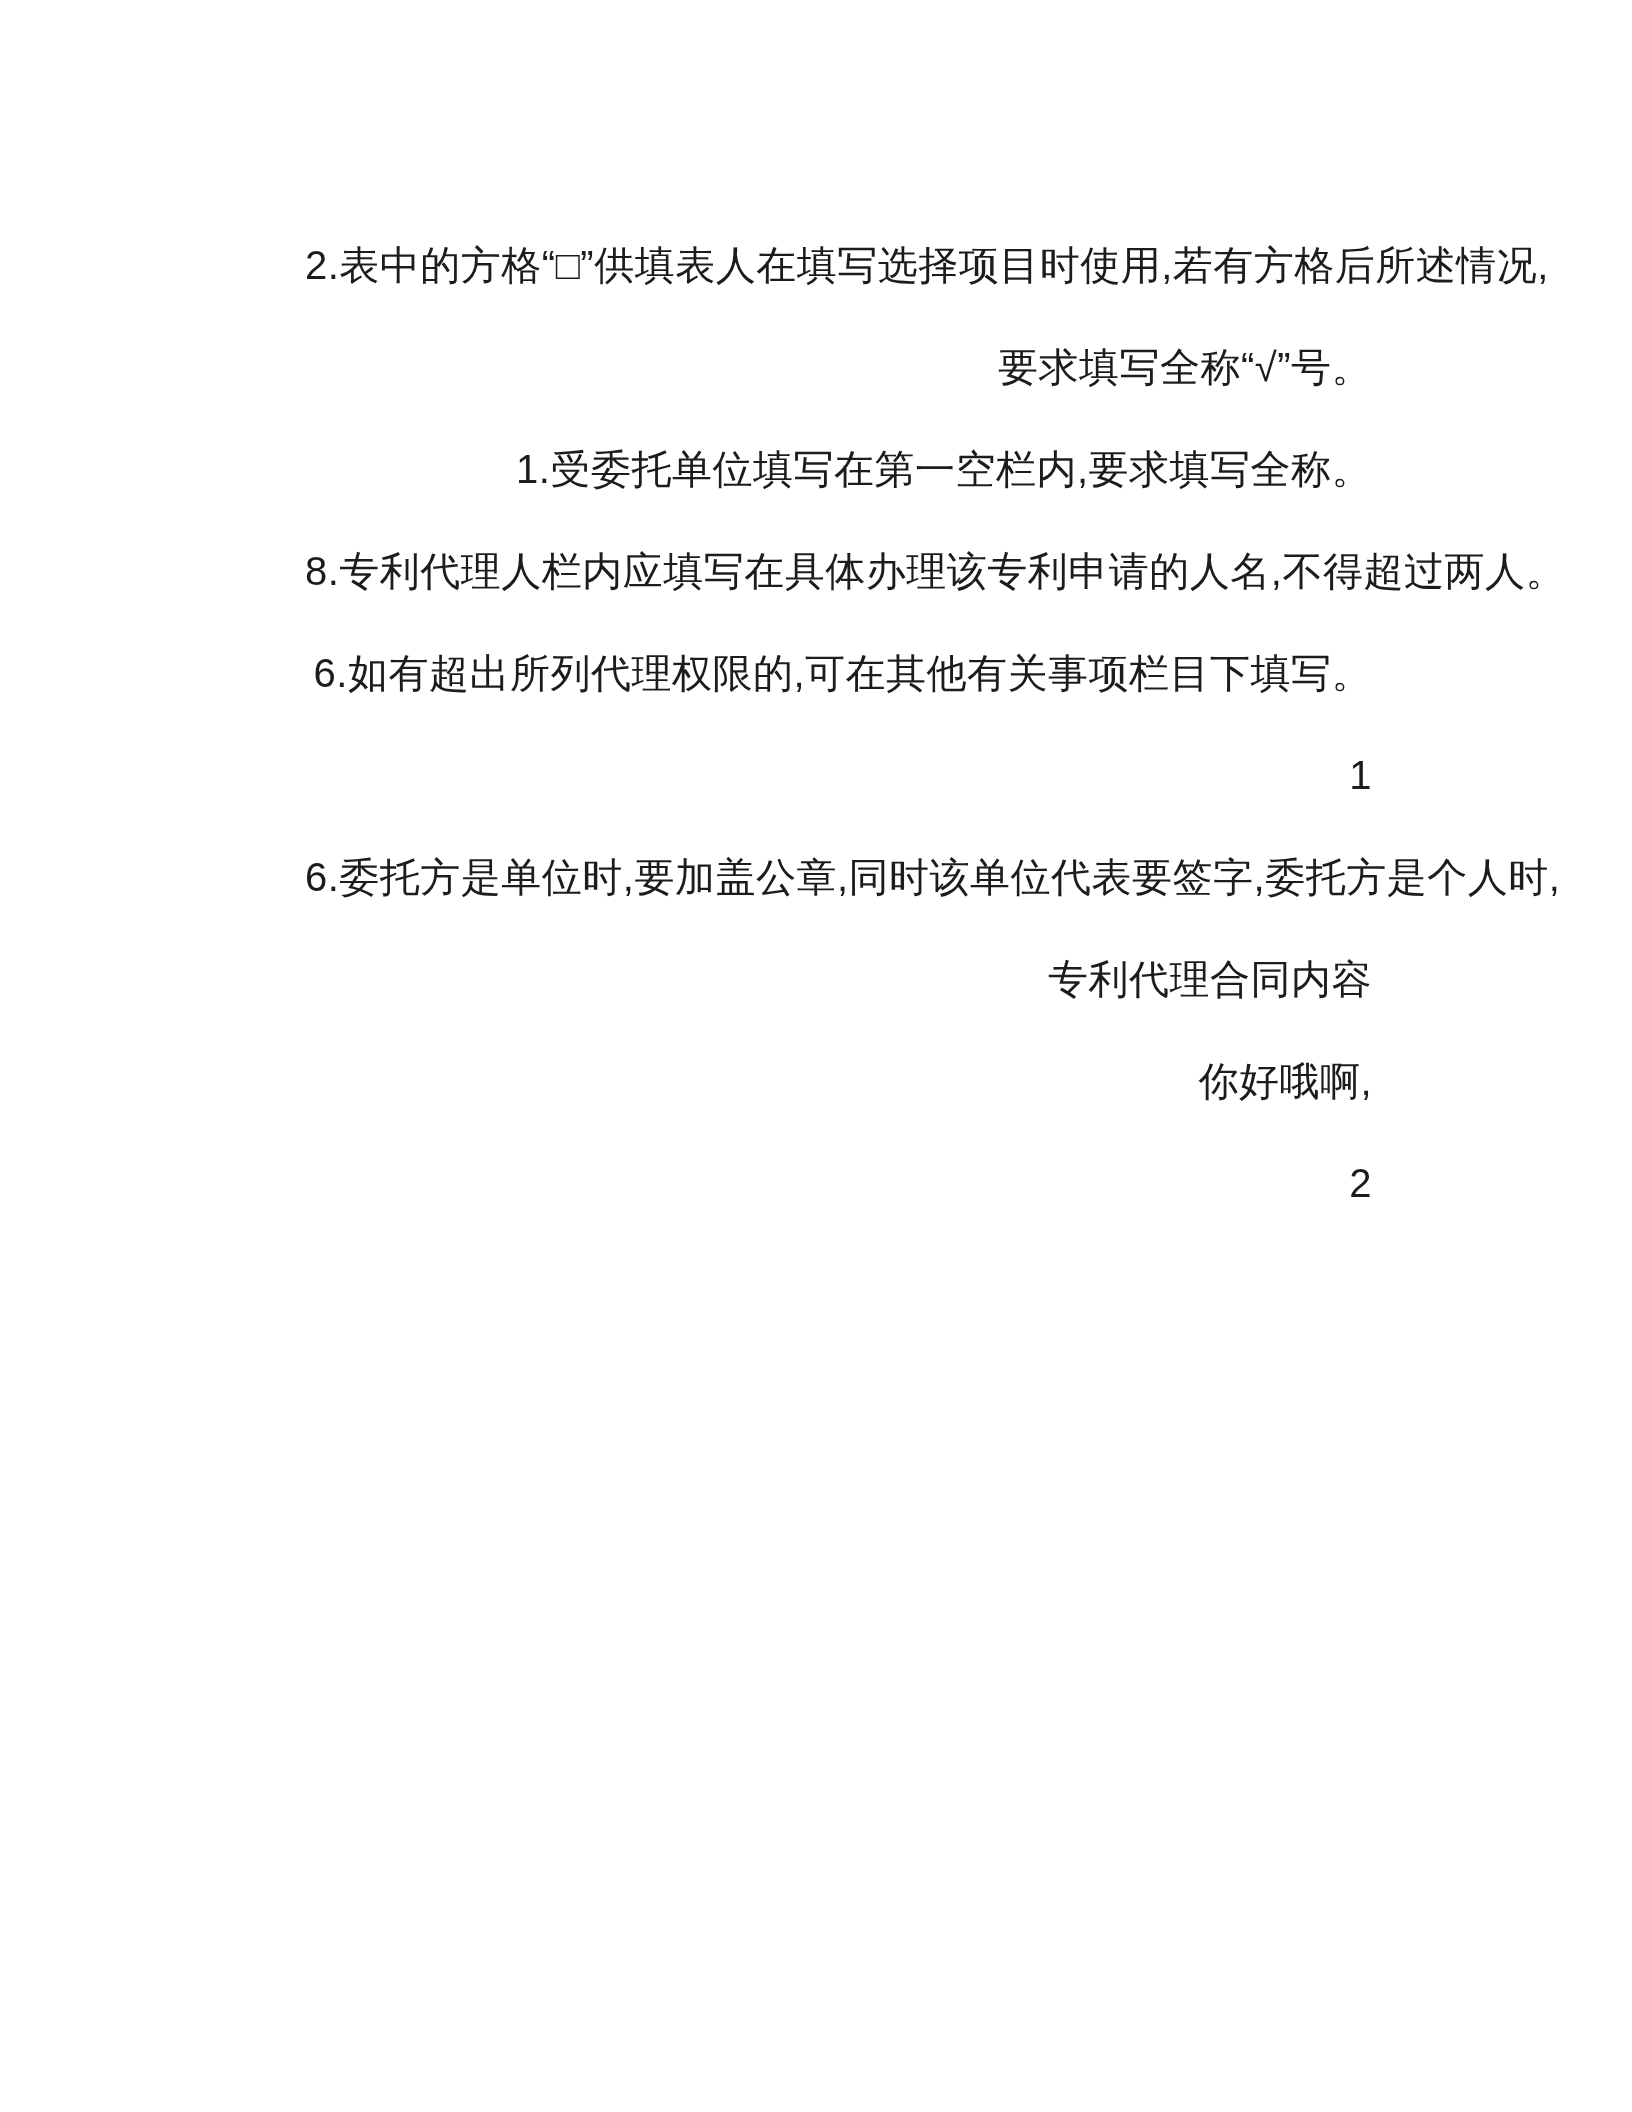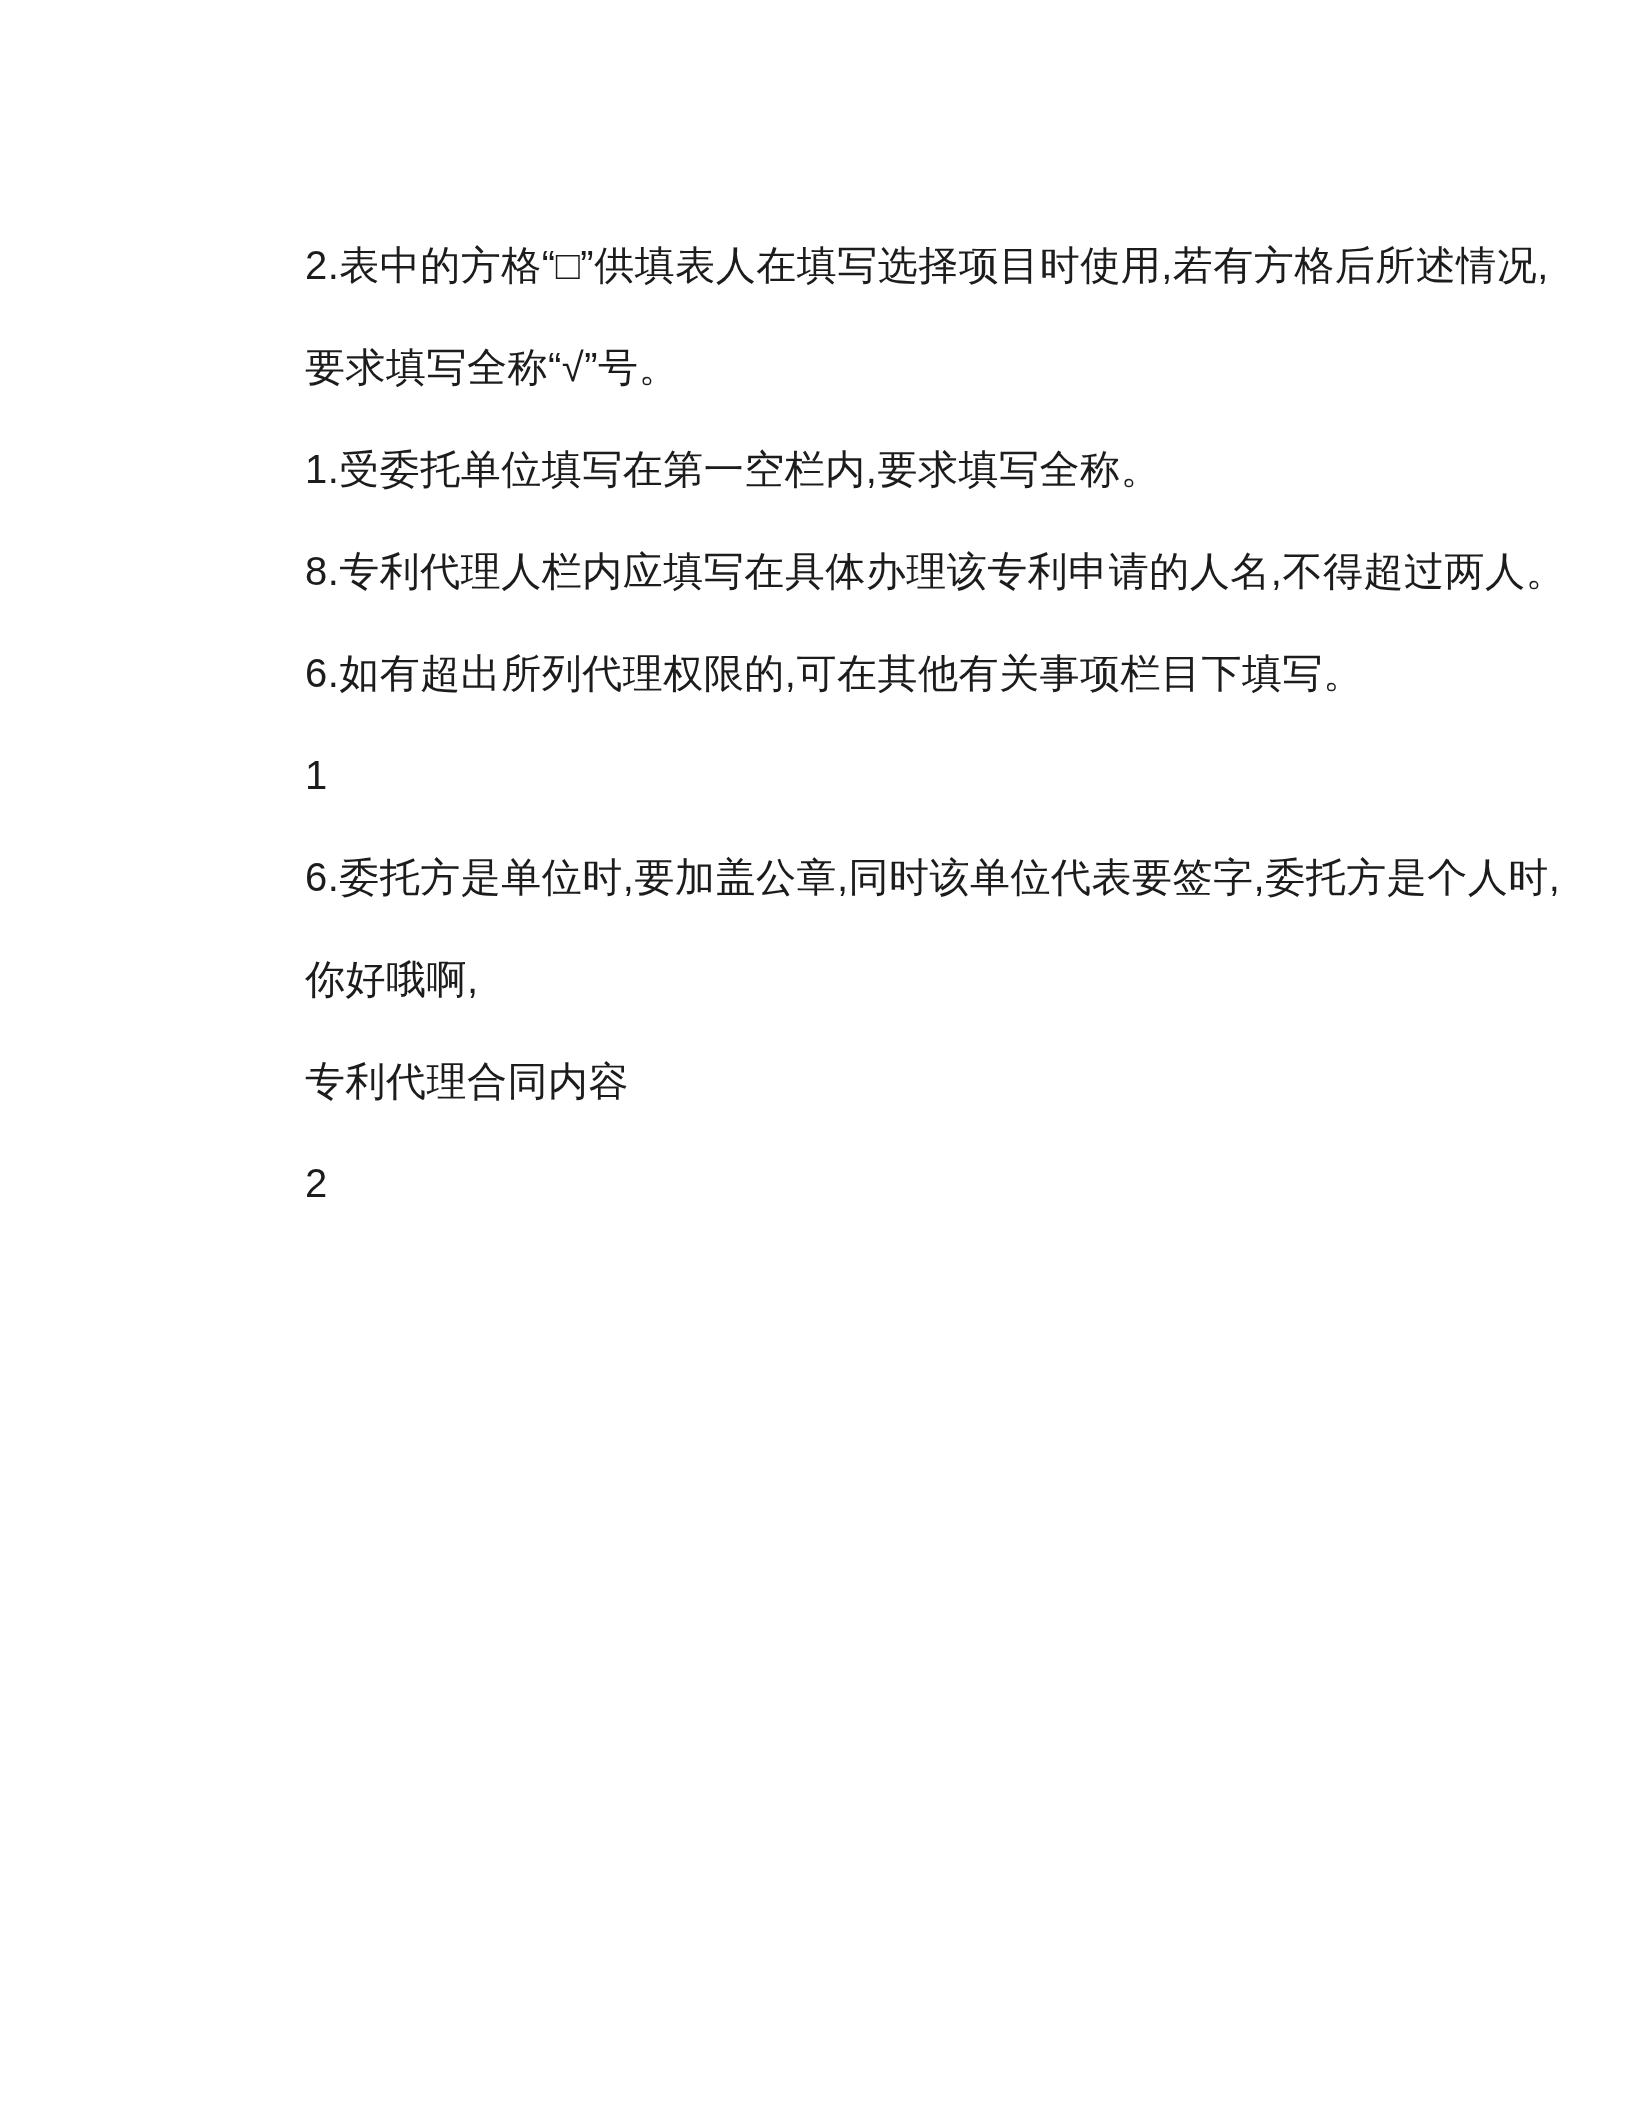--- a/index.html
+++ b/index.html
@@ -19,20 +19,21 @@
       left: 0;
       width: 1632px;
       height: 2112px;
       background: #ffffff;
     }
     .content {
       position: absolute;
       top: 214px;
       left: 305px;
       right: 260px;
+      text-align: right;
     }
     p.line {
       margin: 0;
       padding: 0;
       font-size: 40px;
       line-height: 102px;
       color: #1c1c1c;
       letter-spacing: 0.5px;
       white-space: nowrap;
       font-family: "Liberation Sans", sans-serif;
@@ -43,17 +44,17 @@
 
 <div class="page">
   <div class="content">
     <p class="line">2.表中的方格“□”供填表人在填写选择项目时使用,若有方格后所述情况,</p>
     <p class="line">要求填写全称“√”号。</p>
     <p class="line">1.受委托单位填写在第一空栏内,要求填写全称。</p>
     <p class="line">8.专利代理人栏内应填写在具体办理该专利申请的人名,不得超过两人。</p>
     <p class="line">6.如有超出所列代理权限的,可在其他有关事项栏目下填写。</p>
     <p class="line">1</p>
     <p class="line">6.委托方是单位时,要加盖公章,同时该单位代表要签字,委托方是个人时,</p>
+    <p class="line">专利代理合同内容</p>
     <p class="line">你好哦啊,</p>
-    <p class="line">专利代理合同内容</p>
     <p class="line">2</p>
   </div>
 </div>
 
 </body></html>

